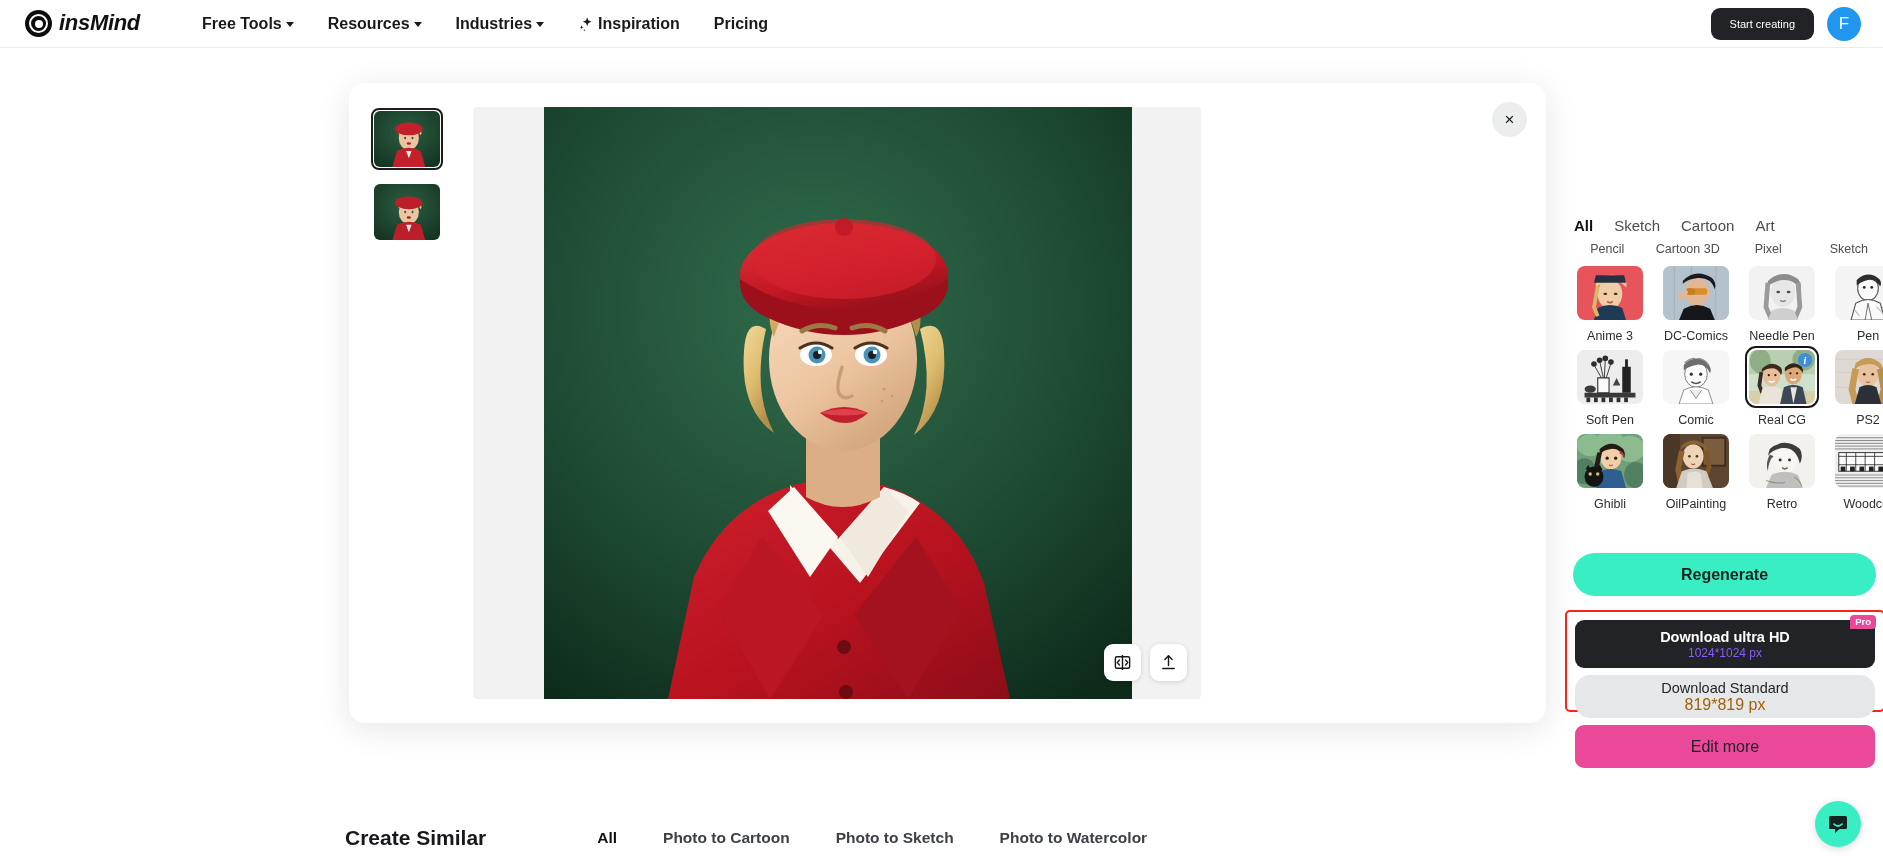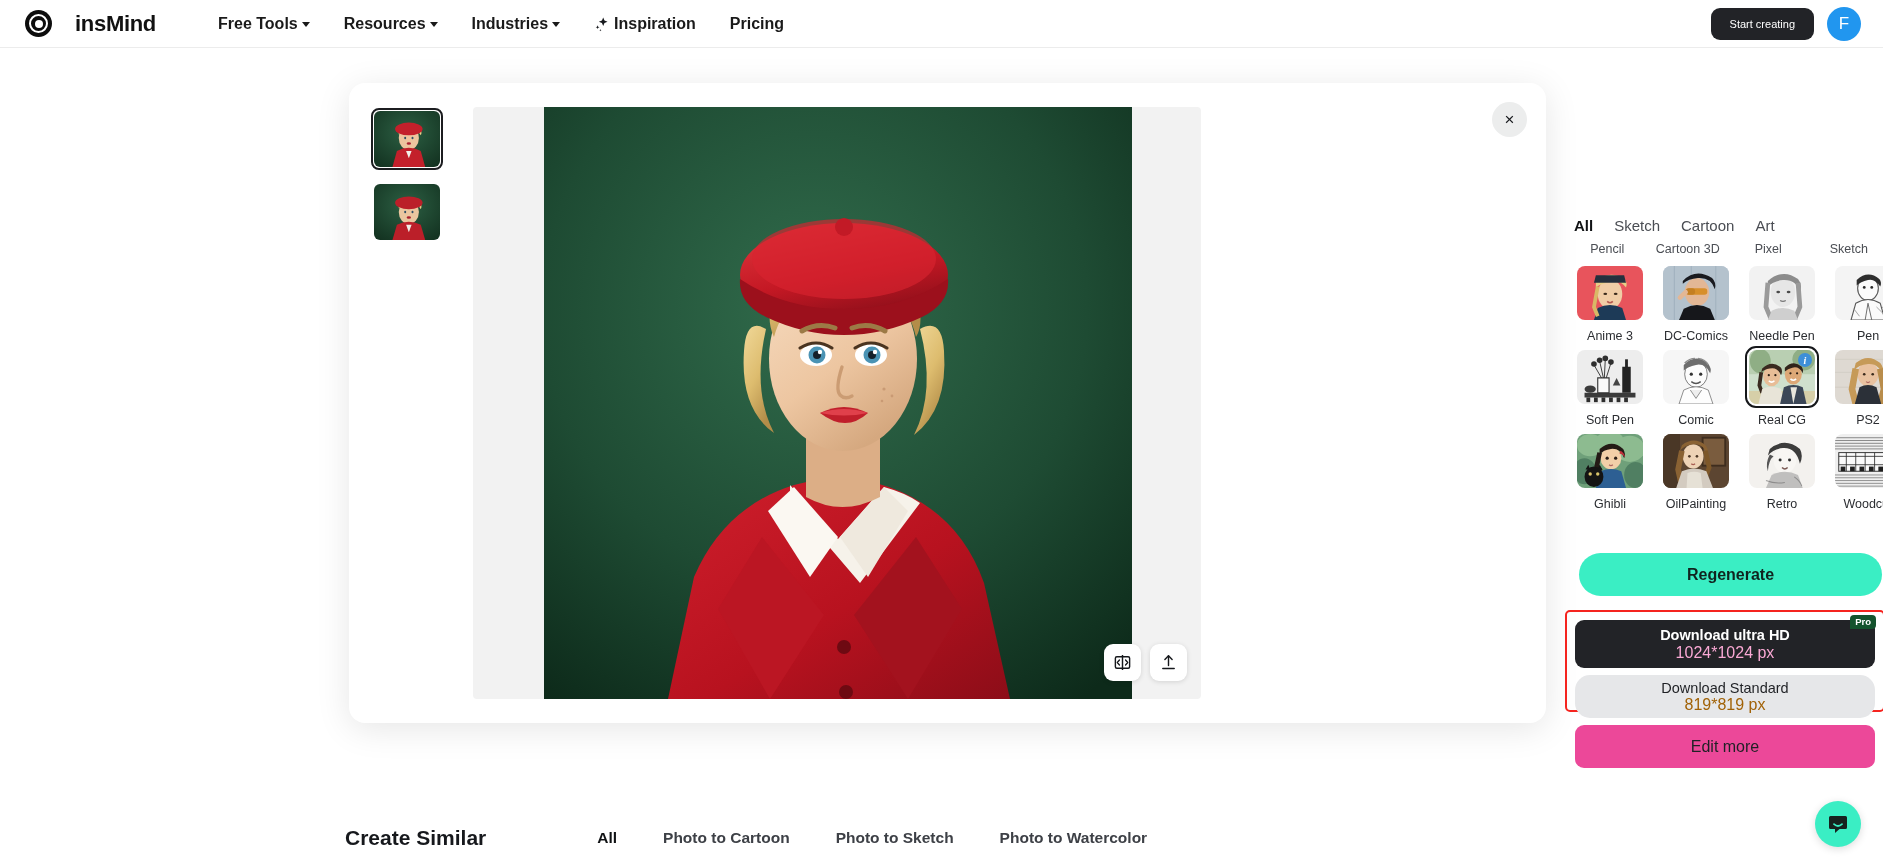--- a/index.html
+++ b/index.html
@@ -12,21 +12,21 @@
 
   
   .header {
     position: absolute; top: 0; left: 0;
     width: 1883px; height: 48px;
     background: #ffffff;
     display: flex; align-items: center;
     border-bottom: 1px solid #ececec;
     z-index: 40;
   }
-  .brand { display: flex; align-items: flex-end; gap: 23px; margin-left: 25px; }
+  .brand { display: flex; align-items: flex-start; gap: 7px; margin-left: 25px; font-style: italic; }
   .brand-mark {
     width: 27px; height: 27px; border-radius: 50%;
     background: #0d0d0d;
     display: flex; align-items: center; justify-content: center;
   }
   .brand-mark .r1 {
     width: 19px; height: 19px; border-radius: 50%;
     border: 2px solid #ffffff;
     display: flex; align-items: center; justify-content: center;
   }
@@ -160,44 +160,44 @@
     font-size: 10px; font-weight: 700; font-style: italic;
     display: flex; align-items: center; justify-content: center;
     font-family: "Liberation Serif", serif;
   }
   .sw-label {
     font-size: 12.5px; color: #2b2d31; text-align: center;
     margin-top: 5px; white-space: nowrap; overflow: hidden;
   }
 
   .regen-btn {
-    position: absolute; left: 20px; top: 470px;
+    position: absolute; left: 14px; top: 470px;
     width: 303px; height: 43px; border-radius: 22px;
     background: #3aeec4; color: #10241f; border: none; cursor: pointer;
     font-size: 16px; font-weight: 700;
   }
 
   .dl-group {
     position: absolute; left: 6px; top: 527px;
     width: 320px; height: 102px;
     border: 2px solid #f5241f; border-radius: 5px;
     padding: 8px;
   }
   .dl-ultra {
     width: 100%; height: 48px; border-radius: 9px;
     background: #222327; color: #fff; border: none; cursor: pointer;
     position: relative;
     display: flex; flex-direction: column; align-items: center; justify-content: center;
     gap: 1px;
   }
   .dl-ultra .t1 { font-size: 14.5px; font-weight: 700; }
-  .dl-ultra .t2 { font-size: 16px; color: #f9a8d4; font-weight: 400; }
+  .dl-ultra .t2 { font-size: 12px; color: #8b5cf6; font-weight: 400; }
   .pro-badge {
     position: absolute; right: -1px; top: -5px;
-    background: #14532d; color: #fff;
+    background: #ec4899; color: #fff;
     font-size: 9.5px; font-weight: 700;
     padding: 1px 5px 2px; border-radius: 4px 4px 4px 0;
   }
   .dl-std {
     width: 100%; height: 43px; border-radius: 15px; margin-top: 7px;
     background: #e6e7e9; color: #1f2125; border: none; cursor: pointer;
     display: flex; flex-direction: column; align-items: center; justify-content: center;
     gap: 0px;
   }
   .dl-std .t1 { font-size: 14.5px; font-weight: 500; }

